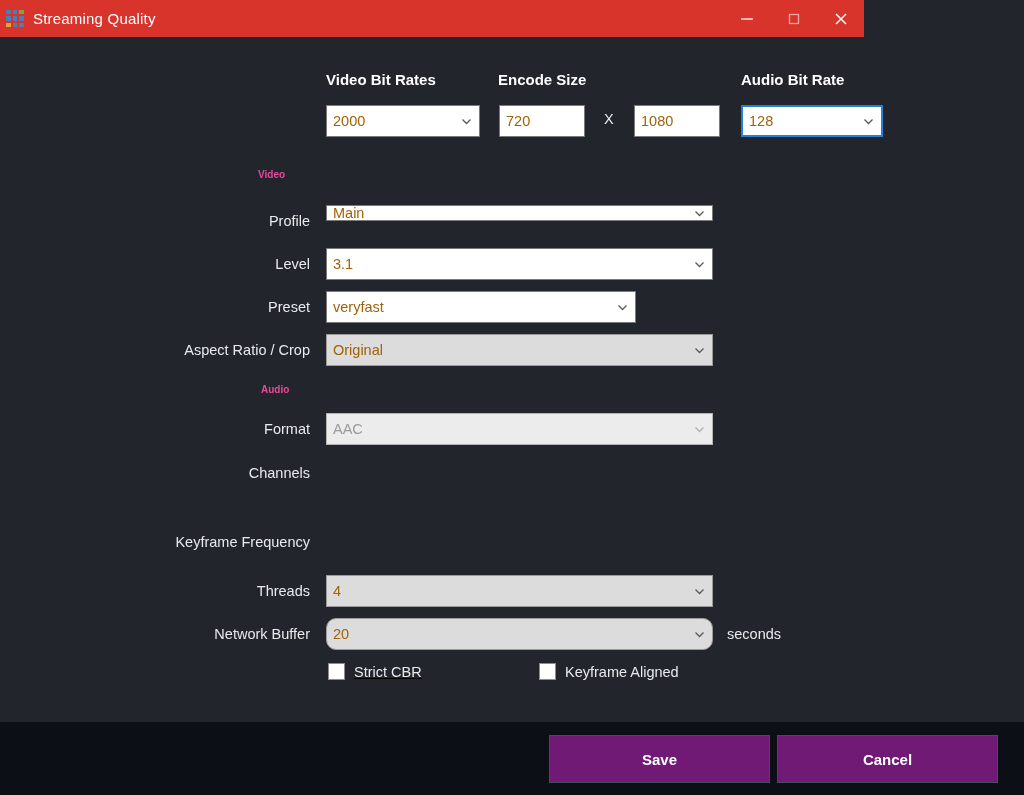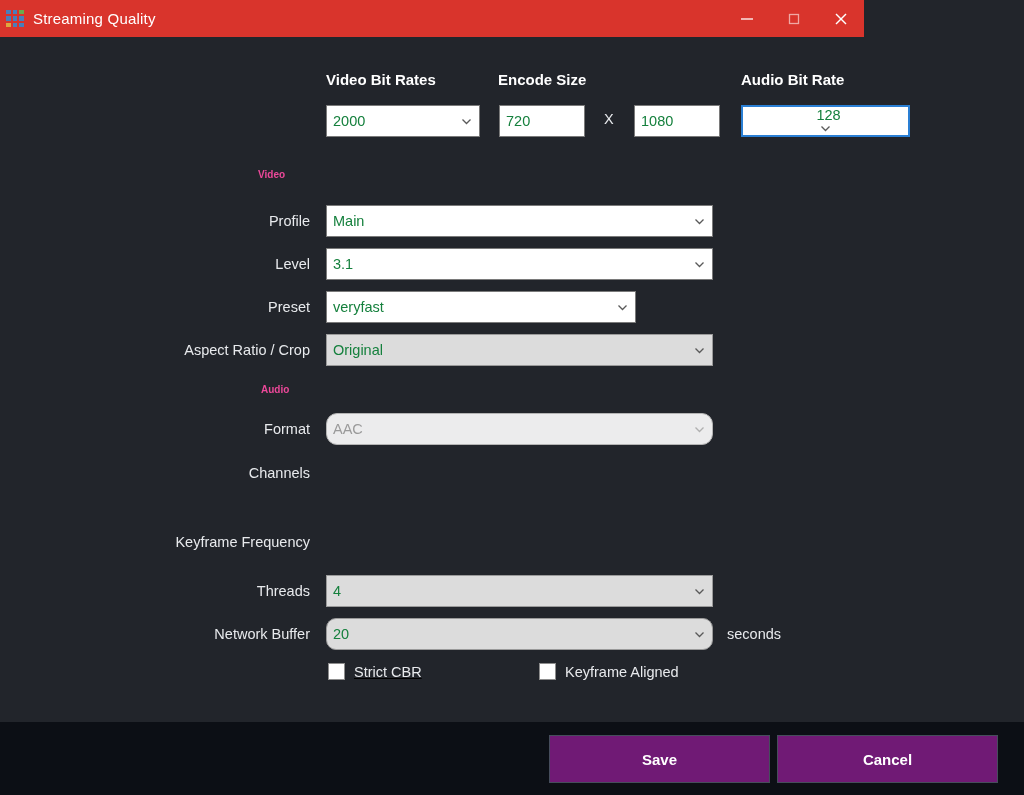--- a/index.html
+++ b/index.html
@@ -99,21 +99,21 @@
 
   
   .field {
     position: absolute;
     box-sizing: border-box;
     background: #ffffff;
     border: 1px solid #7a7a7a;
     display: flex;
     align-items: center;
     font-size: 14.5px;
-    color: #15803d;
+    color: #a16207;
   }
   .field .val {
     padding-left: 6px;
     flex: 1;
     white-space: nowrap;
     overflow: hidden;
   }
   .field .chev {
     width: 26px;
     display: flex;
@@ -225,33 +225,33 @@
   </div>
 
   <div class="field" style="left:499px;top:68px;width:86px;height:32px;">
     <span class="val">720</span>
   </div>
   <div class="xsep" style="position:absolute;left:604px;top:74px;">X</div>
   <div class="field" style="left:634px;top:68px;width:86px;height:32px;">
     <span class="val">1080</span>
   </div>
 
-  <div class="field focused" style="left:741px;top:68px;width:169px;height:32px;flex-direction:column;">
+  <div class="field focused" style="left:741px;top:68px;width:142px;height:32px;">
     <span class="val">128</span>
     <span class="chev">
       <svg width="13" height="13" viewBox="0 0 13 13">
           <polyline points="2.5,4.5 6.5,8.5 10.5,4.5" fill="none" stroke="#5a5a5a" stroke-width="1.3"></polyline>
         </svg>
     </span>
   </div>
 
   <div class="section-head" style="position:absolute;left:258px;top:132px;">Video</div>
 
   <div class="label" style="position:absolute;left:120px;top:176px;width:190px;">Profile</div>
-  <div class="field" style="left:326px;top:168px;width:387px;height:32px;gap:20px;">
+  <div class="field" style="left:326px;top:168px;width:387px;height:16px;gap:20px;">
     <span class="val">Main</span>
     <span class="chev">
       <svg width="13" height="13" viewBox="0 0 13 13">
           <polyline points="2.5,4.5 6.5,8.5 10.5,4.5" fill="none" stroke="#5a5a5a" stroke-width="1.3"></polyline>
         </svg>
     </span>
   </div>
 
   <div class="label" style="position:absolute;left:120px;top:219px;width:190px;">Level</div>
   <div class="field" style="left:326px;top:211px;width:387px;height:32px;">
@@ -279,21 +279,21 @@
     <span class="chev">
       <svg width="13" height="13" viewBox="0 0 13 13">
           <polyline points="2.5,4.5 6.5,8.5 10.5,4.5" fill="none" stroke="#5a5a5a" stroke-width="1.3"></polyline>
         </svg>
     </span>
   </div>
 
   <div class="section-head" style="position:absolute;left:261px;top:347px;">Audio</div>
 
   <div class="label" style="position:absolute;left:120px;top:384px;width:190px;">Format</div>
-  <div class="field disabled" style="left:326px;top:376px;width:387px;height:32px;border-radius:11px;">
+  <div class="field disabled" style="left:326px;top:376px;width:387px;height:32px;">
     <span class="val">AAC</span>
     <span class="chev">
       <svg width="13" height="13" viewBox="0 0 13 13">
           <polyline points="2.5,4.5 6.5,8.5 10.5,4.5" fill="none" stroke="#b0b0b0" stroke-width="1.3"></polyline>
         </svg>
     </span>
   </div>
 
   <div class="label" style="position:absolute;left:120px;top:428px;width:190px;">Channels</div>
 

